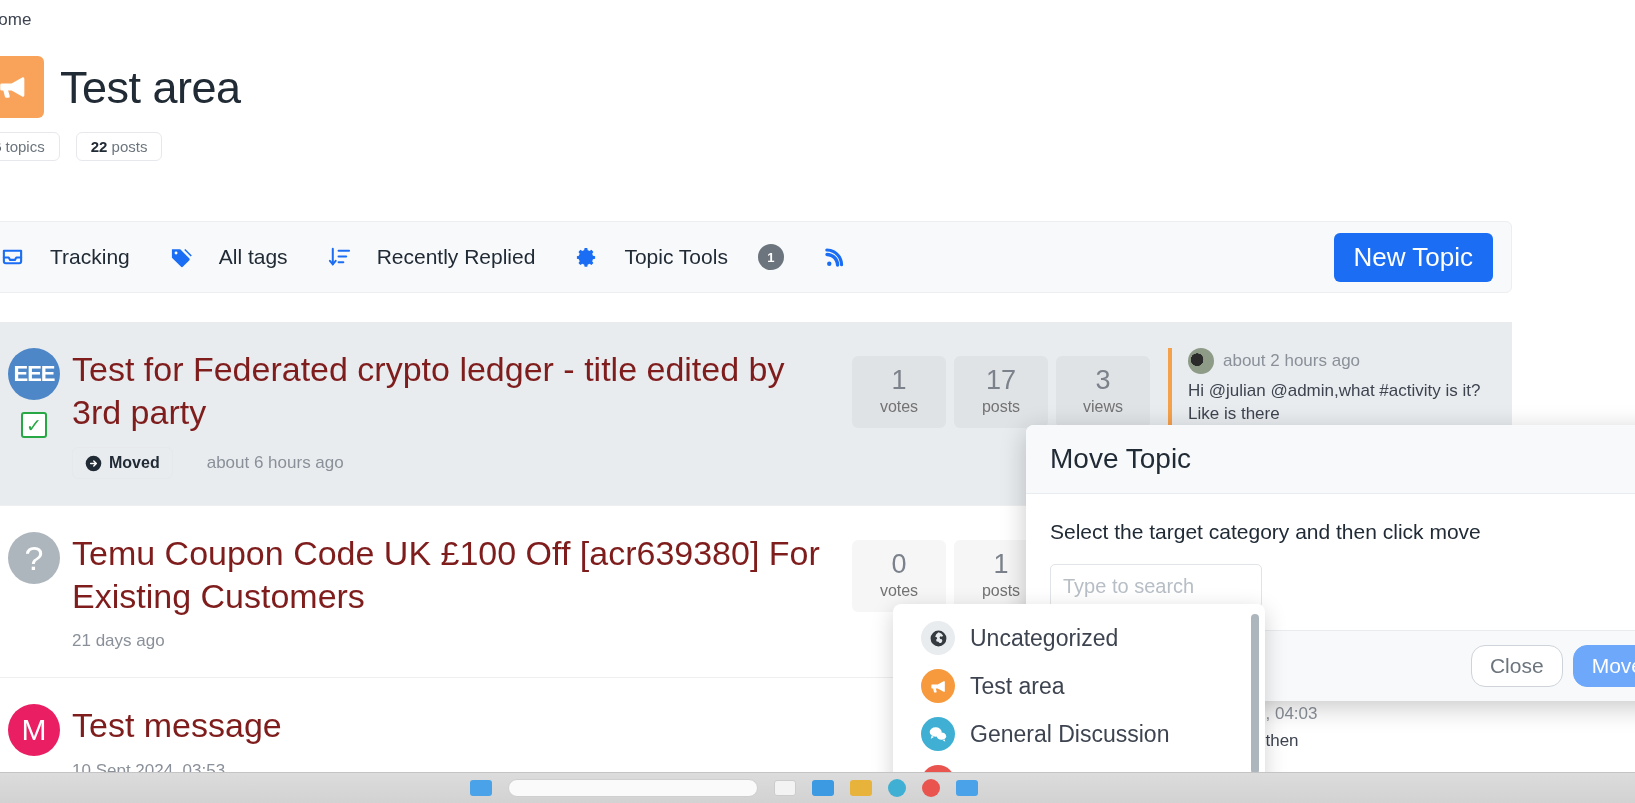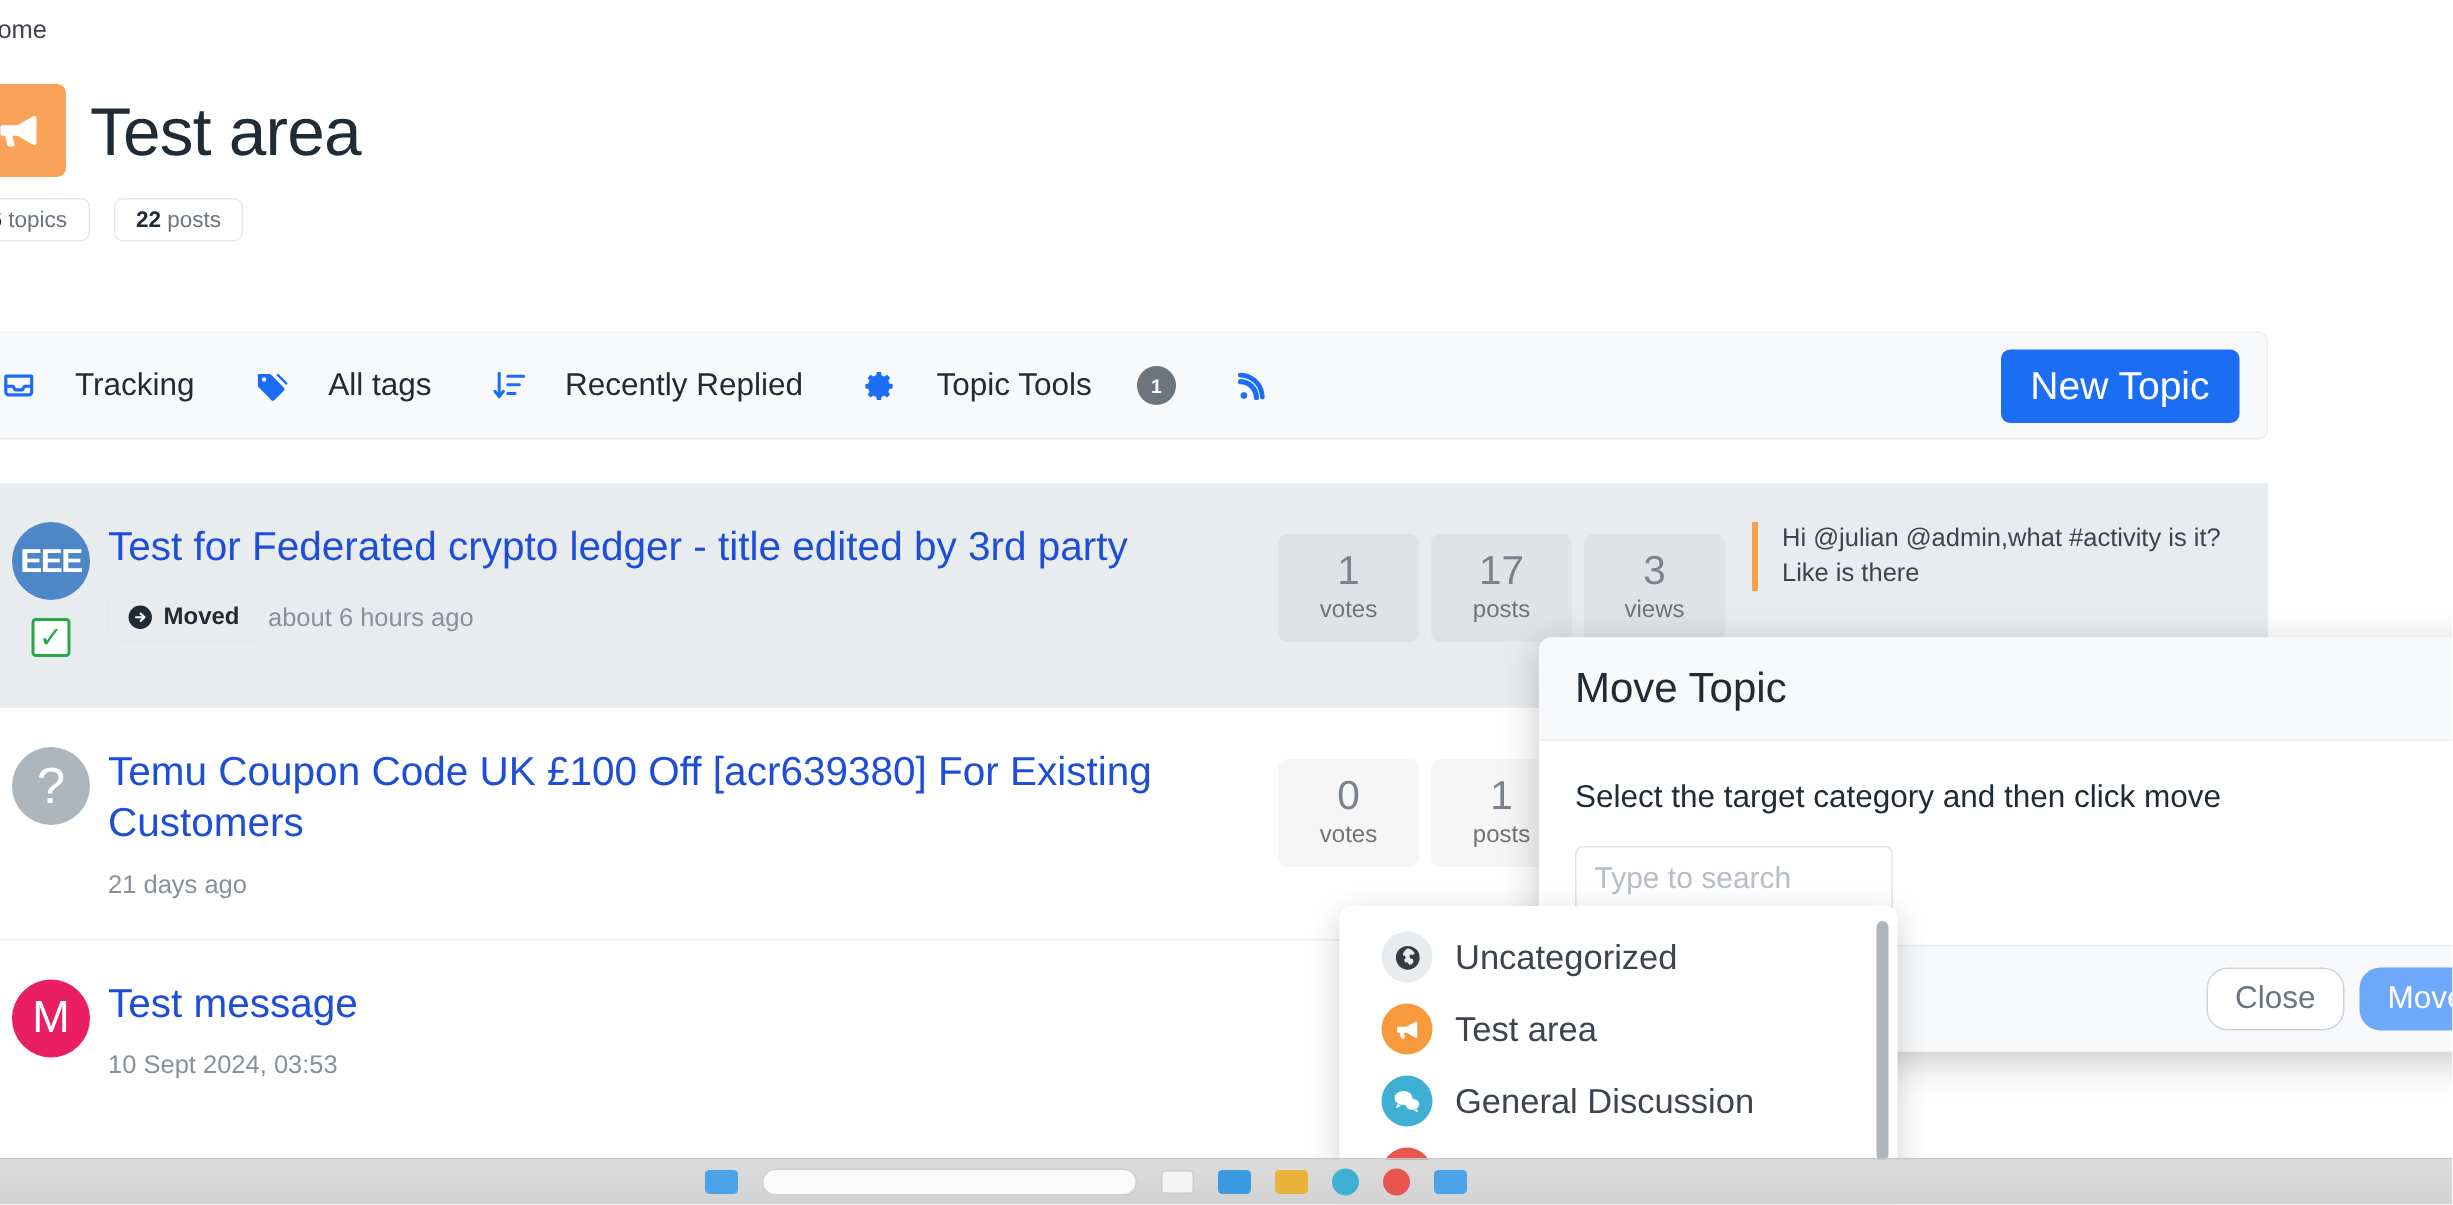--- a/index.html
+++ b/index.html
@@ -96,24 +96,24 @@
   .avatar.qmark { background:#adb5bd; font-size:34px; }
   .avatar.m { background:#e91e63; }
   .sel-check {
     margin-top: 12px; width: 26px; height: 26px;
     border: 2px solid #28a745; border-radius: 3px;
     display:flex; align-items:center; justify-content:center;
     background:#fff; color:#28a745; font-size: 19px; line-height:1;
   }
   .topic-main { flex: 1; min-width: 0; padding-right: 10px; }
   .topic-title {
-    font-size: 27px; color: #1d4ed8; font-weight: 400;
+    font-size: 34px; color: #7f1d1d; font-weight: 400;
     line-height: 1.25; margin: 0 0 14px 0; cursor: pointer;
   }
-  .topic-meta { display: flex; align-items: center; gap: 6px; flex-wrap: wrap; }
+  .topic-meta { display: flex; align-items: center; gap: 34px; flex-wrap: wrap; }
   .moved-pill {
     display:inline-flex; align-items:center; gap:7px;
     border: 1px solid #e6e8ec; border-radius: 6px;
     padding: 6px 12px; font-size: 16px; font-weight: 700; color: #212b36;
     background: transparent;
   }
   .timeago { font-size: 17px; color: #8a9099; }
 
   .topic-stats { display: flex; gap: 8px; flex: 0 0 auto; padding-top: 8px; }
   .stat-box {
@@ -331,20 +331,24 @@
         <div class="stat-box">
           <div class="stat-num">17</div>
           <div class="stat-lbl">posts</div>
         </div>
         <div class="stat-box">
           <div class="stat-num">3</div>
           <div class="stat-lbl">views</div>
         </div>
       </div>
       <div class="teaser">
+        <div class="teaser-head">
+          <div class="teaser-av"></div>
+          <span class="teaser-time">about 2 hours ago</span>
+        </div>
         <div class="teaser-text">Hi @julian @admin,what #activity is it? Like is there</div>
       </div>
     </div>
 
     <div class="topic-row">
       <div class="topic-avatar-wrap">
         <div class="avatar qmark">
           <span>?</span>
         </div>
       </div>

